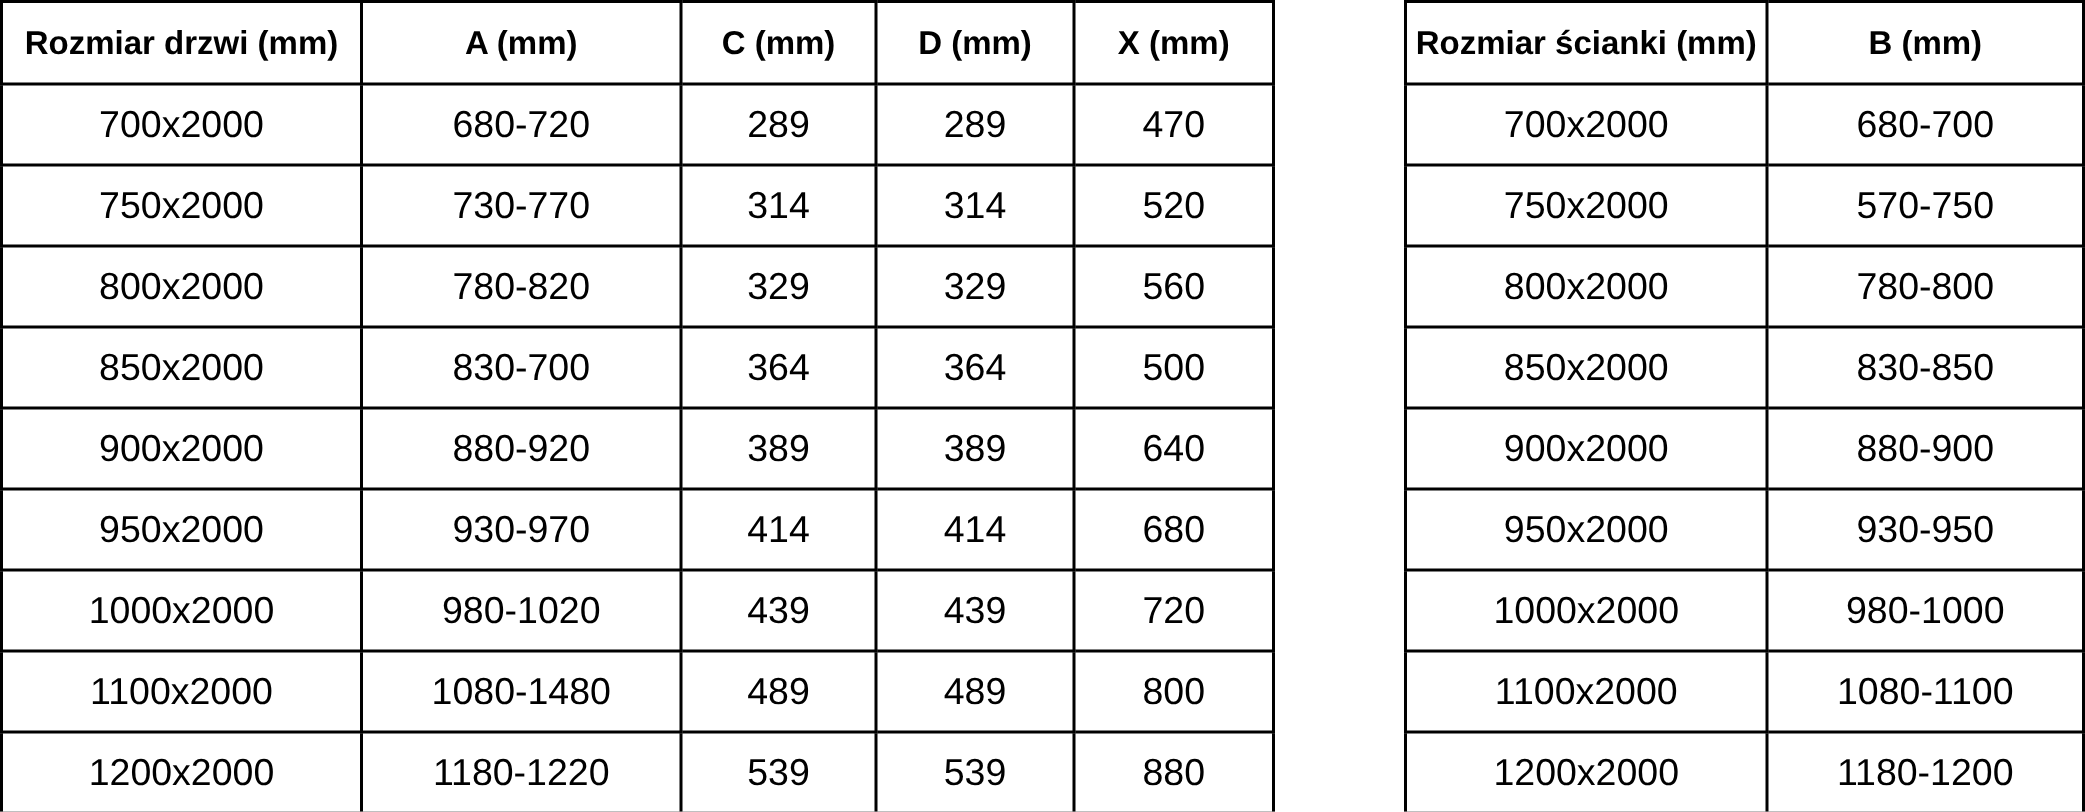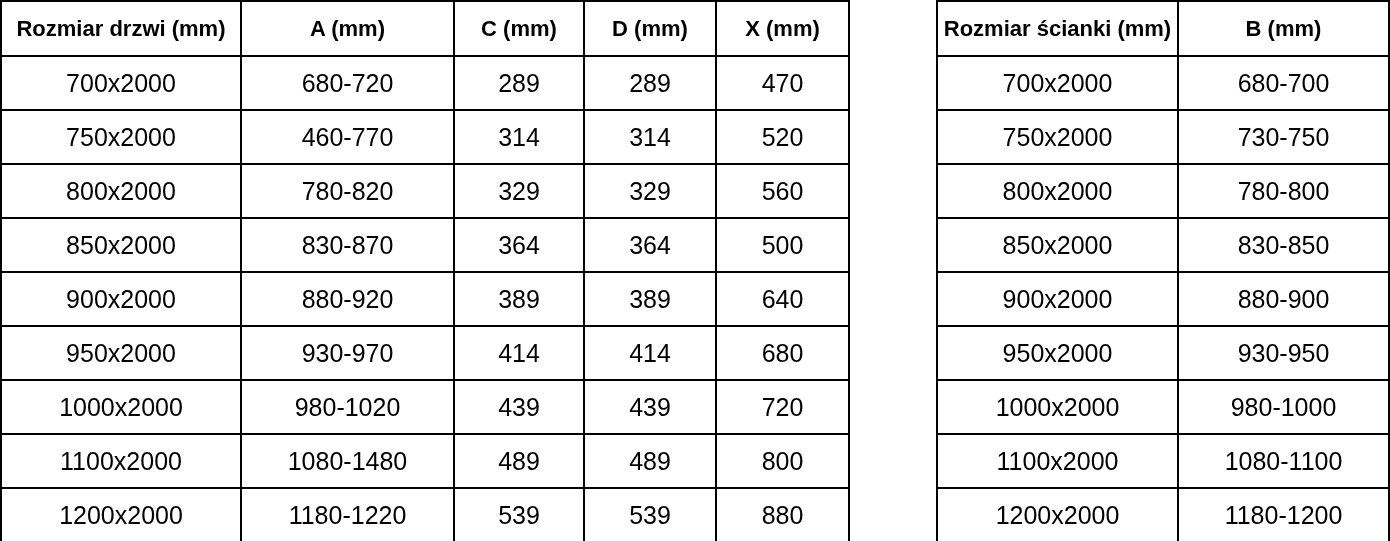--- a/index.html
+++ b/index.html
@@ -69,35 +69,35 @@
     <tbody>
         <tr>
           <td>700x2000</td>
           <td>680-720</td>
           <td>289</td>
           <td>289</td>
           <td>470</td>
         </tr>
         <tr>
           <td>750x2000</td>
-          <td>460-770</td>
+          <td>730-770</td>
           <td>314</td>
           <td>314</td>
           <td>520</td>
         </tr>
         <tr>
           <td>800x2000</td>
           <td>780-820</td>
           <td>329</td>
           <td>329</td>
           <td>560</td>
         </tr>
         <tr>
           <td>850x2000</td>
-          <td>830-870</td>
+          <td>830-700</td>
           <td>364</td>
           <td>364</td>
           <td>500</td>
         </tr>
         <tr>
           <td>900x2000</td>
           <td>880-920</td>
           <td>389</td>
           <td>389</td>
           <td>640</td>
@@ -144,21 +144,21 @@
           <th>B (mm)</th>
         </tr>
       </thead>
     <tbody>
         <tr>
           <td>700x2000</td>
           <td>680-700</td>
         </tr>
         <tr>
           <td>750x2000</td>
-          <td>730-750</td>
+          <td>570-750</td>
         </tr>
         <tr>
           <td>800x2000</td>
           <td>780-800</td>
         </tr>
         <tr>
           <td>850x2000</td>
           <td>830-850</td>
         </tr>
         <tr>

